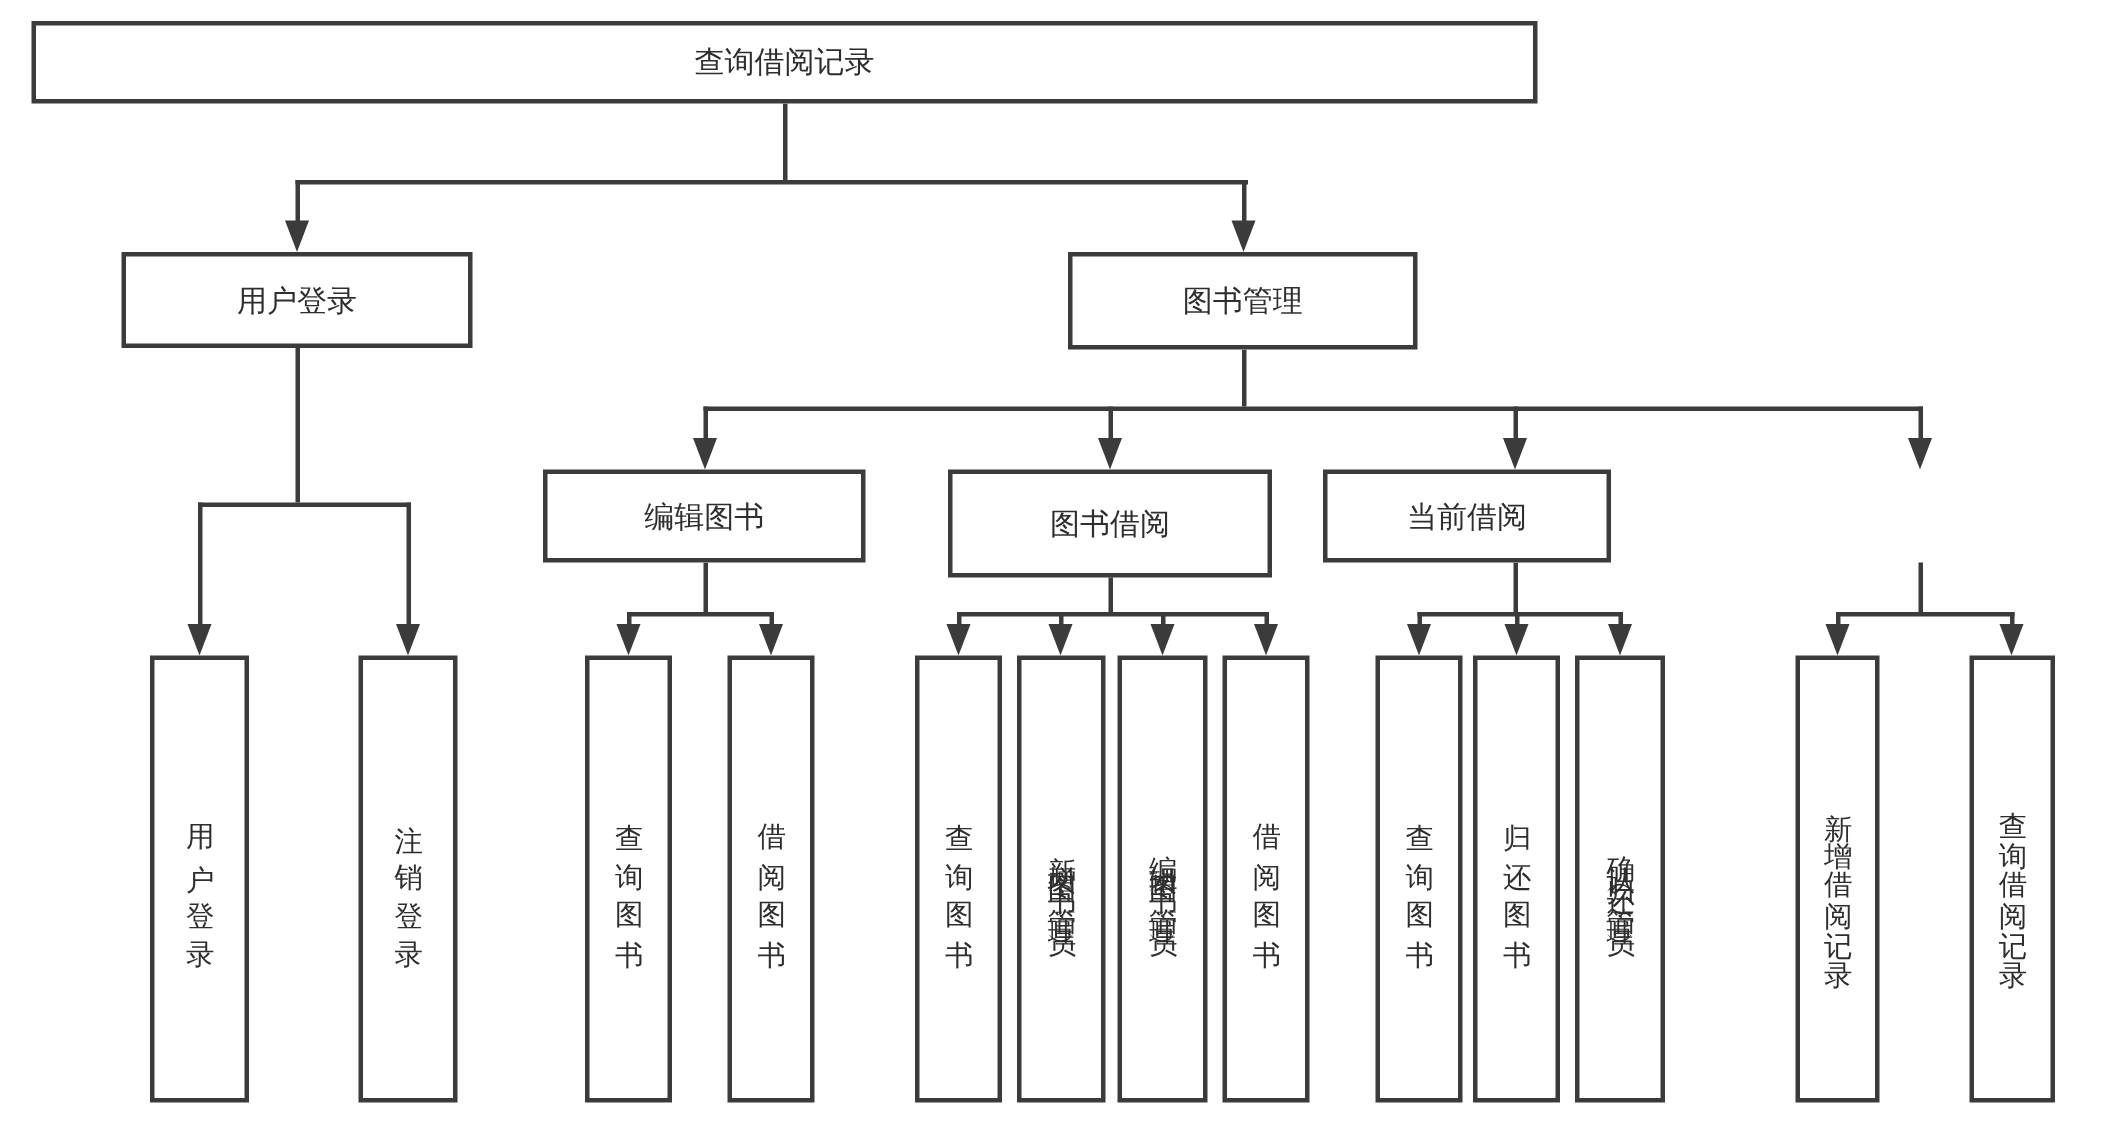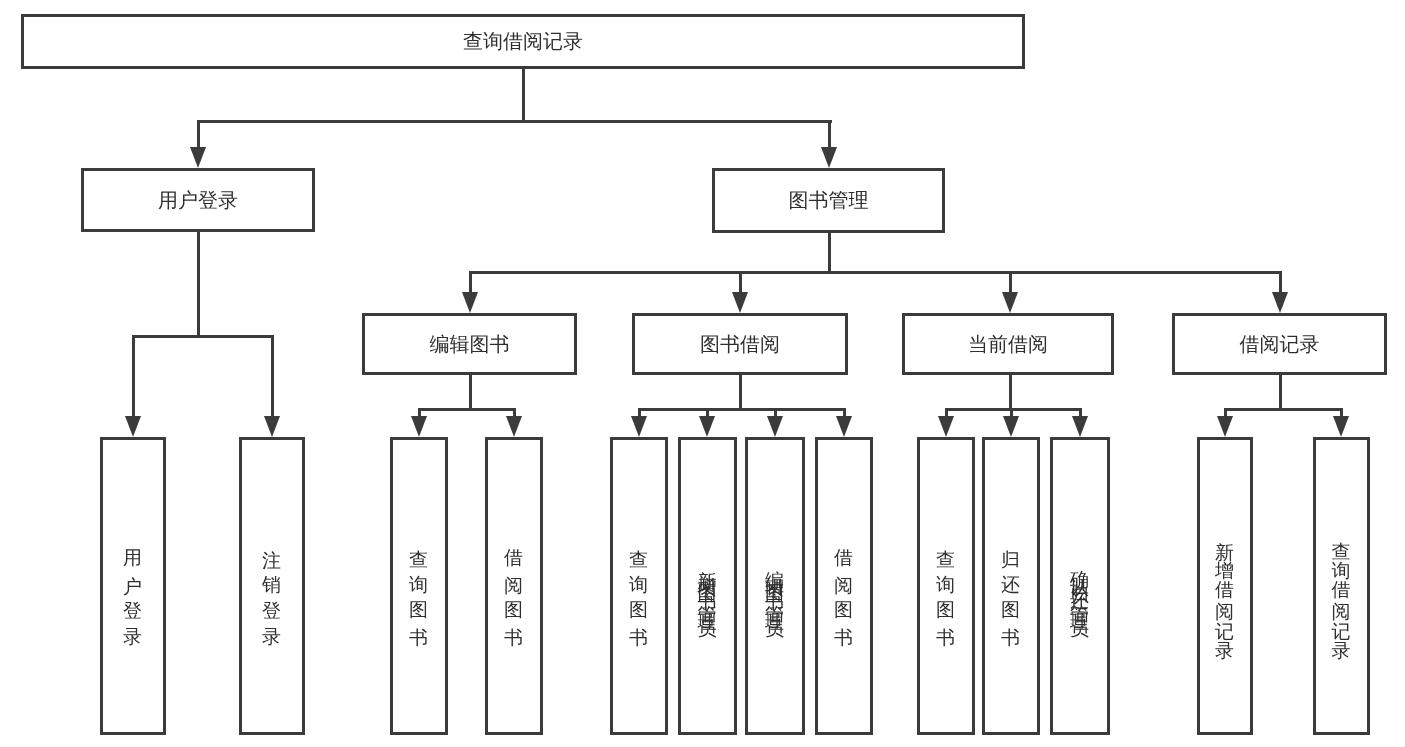--- a/index.html
+++ b/index.html
@@ -60,23 +60,22 @@
   <div class="line" style="left:468.5px;top:271px;width:3px;height:22px;"></div>
   <div class="arrow" style="left:462px;top:292px;"></div>
   <div class="line" style="left:738.5px;top:271px;width:3px;height:22px;"></div>
   <div class="arrow" style="left:732px;top:292px;"></div>
   <div class="line" style="left:1008.5px;top:271px;width:3px;height:22px;"></div>
   <div class="arrow" style="left:1002px;top:292px;"></div>
   <div class="line" style="left:1278.5px;top:271px;width:3px;height:22px;"></div>
   <div class="arrow" style="left:1272px;top:292px;"></div>
 
   <div class="node" style="left:362px;top:313px;width:215px;height:62px;">编辑图书</div>
-  <div class="node" style="left:632px;top:313px;width:216px;height:62px;">图书借阅</div>
-  <div class="node" style="left:902px;top:313px;width:212px;height:62px;">当前借阅</div>
-  <div class="node" style="left:1172px;top:313px;width:215px;height:62px;">借阅记录</div>
+  <div class="node" style="left:632px;top:313px;width:216px;height:72px;">图书借阅</div>
+  <div class="node" style="left:882px;top:313px;width:192px;height:62px;">当前借阅</div>
 
   <div class="line" style="left:468.5px;top:375px;width:3px;height:33px;"></div>
   <div class="line" style="left:417.5px;top:408px;width:98px;height:3px;"></div>
   <div class="line" style="left:417.5px;top:408px;width:3px;height:10px;"></div>
   <div class="arrow" style="left:411px;top:416px;"></div>
   <div class="line" style="left:512.5px;top:408px;width:3px;height:10px;"></div>
   <div class="arrow" style="left:506px;top:416px;"></div>
 
   <div class="line" style="left:738.5px;top:375px;width:3px;height:33px;"></div>
   <div class="line" style="left:637.5px;top:408px;width:208px;height:3px;"></div>

